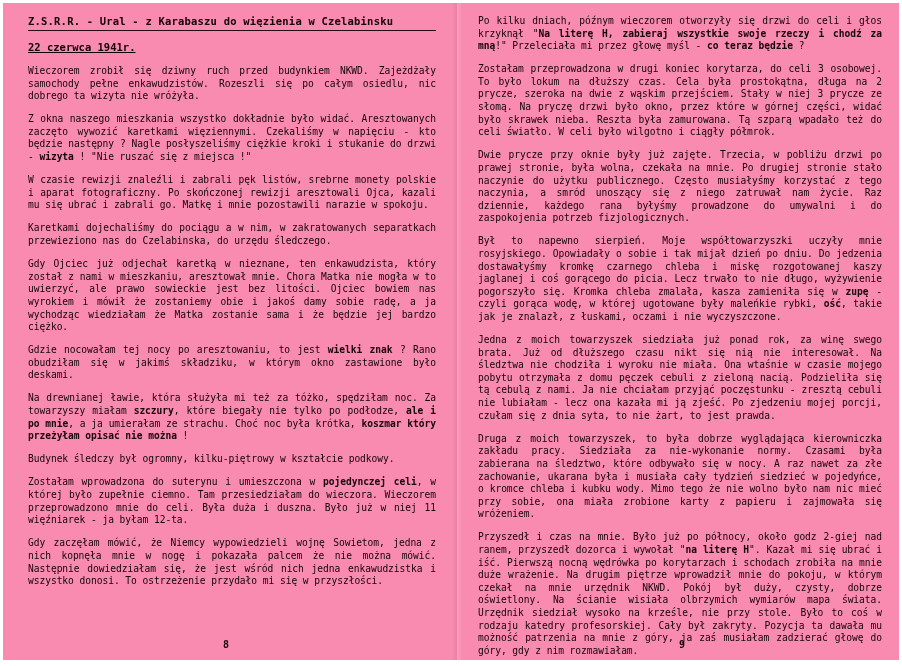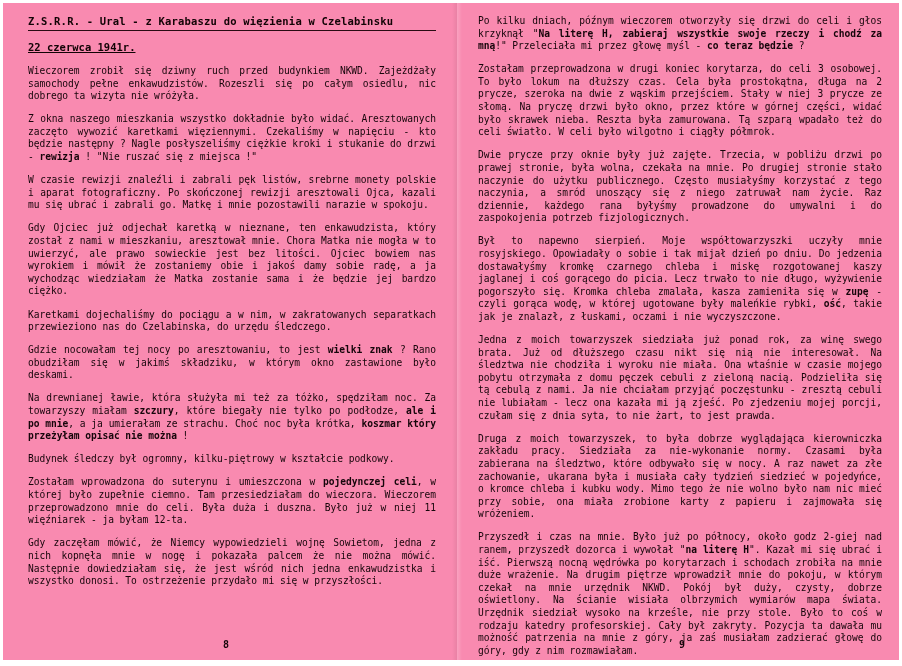--- a/index.html
+++ b/index.html
@@ -102,24 +102,24 @@
 
 <div class="page">
   <div class="spine"></div>
 
   <div class="col col-left">
     <div class="head-title">Z.S.R.R.  -  Ural - z Karabaszu do więzienia w Czelabinsku</div>
     <hr class="rule">
     <div class="date">22 czerwca 1941r.</div>
 
     <p class="para">Wieczorem zrobił się dziwny ruch przed budynkiem NKWD. Zajeżdżały samochody pełne enkawudzistów. Rozeszli się po całym osiedlu, nic dobrego ta wizyta nie wróżyła.</p>
-    <p class="para">Z okna naszego mieszkania wszystko dokładnie było widać. Aresztowanych zaczęto wywozić karetkami więziennymi. Czekaliśmy w napięciu - kto będzie następny ? Nagle posłyszeliśmy ciężkie kroki i stukanie do drzwi - <b>rewizja</b> ! "Nie ruszać się z miejsca !"</p>
+    <p class="para">Z okna naszego mieszkania wszystko dokładnie było widać. Aresztowanych zaczęto wywozić karetkami więziennymi. Czekaliśmy w napięciu - kto będzie następny ? Nagle posłyszeliśmy ciężkie kroki i stukanie do drzwi - <b>wizyta</b> ! "Nie ruszać się z miejsca !"</p>
     <p class="para">W czasie rewizji znaleźli i zabrali pęk listów, srebrne monety polskie i aparat fotograficzny. Po skończonej rewizji aresztowali Ojca, kazali mu się ubrać i zabrali go. Matkę i mnie pozostawili narazie w spokoju.</p>
+    <p class="para">Karetkami dojechaliśmy do pociągu a w nim, w zakratowanych separatkach przewieziono nas do Czelabinska, do urzędu śledczego.</p>
     <p class="para">Gdy Ojciec już odjechał karetką w nieznane, ten enkawudzista, który został z nami w mieszkaniu, aresztował mnie. Chora Matka nie mogła w to uwierzyć, ale prawo sowieckie jest bez litości. Ojciec bowiem nas wyrokiem i mówił że zostaniemy obie i jakoś damy sobie radę, a ja wychodząc wiedziałam że Matka zostanie sama i że będzie jej bardzo ciężko.</p>
-    <p class="para">Karetkami dojechaliśmy do pociągu a w nim, w zakratowanych separatkach przewieziono nas do Czelabinska, do urzędu śledczego.</p>
     <p class="para">Gdzie nocowałam tej nocy po aresztowaniu, to jest <b>wielki znak</b> ? Rano obudziłam się w jakimś składziku, w którym okno zastawione było deskami.</p>
     <p class="para">Na drewnianej ławie, która służyła mi też za tóżko, spędziłam noc. Za towarzyszy miałam <b>szczury</b>, które biegały nie tylko po podłodze, <b>ale i po mnie</b>, a ja umierałam ze strachu. Choć noc była krótka, <b>koszmar który przeżyłam opisać nie można</b> !</p>
     <p class="para">Budynek śledczy był ogromny, kilku-piętrowy w kształcie podkowy.</p>
     <p class="para">Zostałam wprowadzona do suterynu i umieszczona w <b>pojedynczej celi</b>, w której było zupełnie ciemno. Tam przesiedziałam do wieczora. Wieczorem przeprowadzono mnie do celi. Była duża i duszna. Było już w niej 11 więźniarek - ja byłam 12-ta.</p>
     <p class="para">Gdy zaczęłam mówić, że Niemcy wypowiedzieli wojnę Sowietom, jedna z nich kopnęła mnie w nogę i pokazała palcem że nie można mówić. Następnie dowiedziałam się, że jest wśród nich jedna enkawudzistka i wszystko donosi. To ostrzeżenie przydało mi się w przyszłości.</p>
   </div>
 
   <div class="col col-right">
     <p class="para">Po kilku dniach, późnym wieczorem otworzyły się drzwi do celi i głos krzyknął "<b>Na literę H, zabieraj wszystkie swoje rzeczy i chodź za mną</b>!" Przeleciała mi przez głowę myśl - <b>co teraz będzie</b> ?</p>
     <p class="para">Zostałam przeprowadzona w drugi koniec korytarza, do celi 3 osobowej. To było lokum na dłuższy czas. Cela była prostokątna, długa na 2 prycze, szeroka na dwie z wąskim przejściem. Stały w niej 3 prycze ze słomą. Na pryczę drzwi było okno, przez które w górnej części, widać było skrawek nieba. Reszta była zamurowana. Tą szparą wpadało też do celi światło. W celi było wilgotno i ciągły półmrok.</p>

